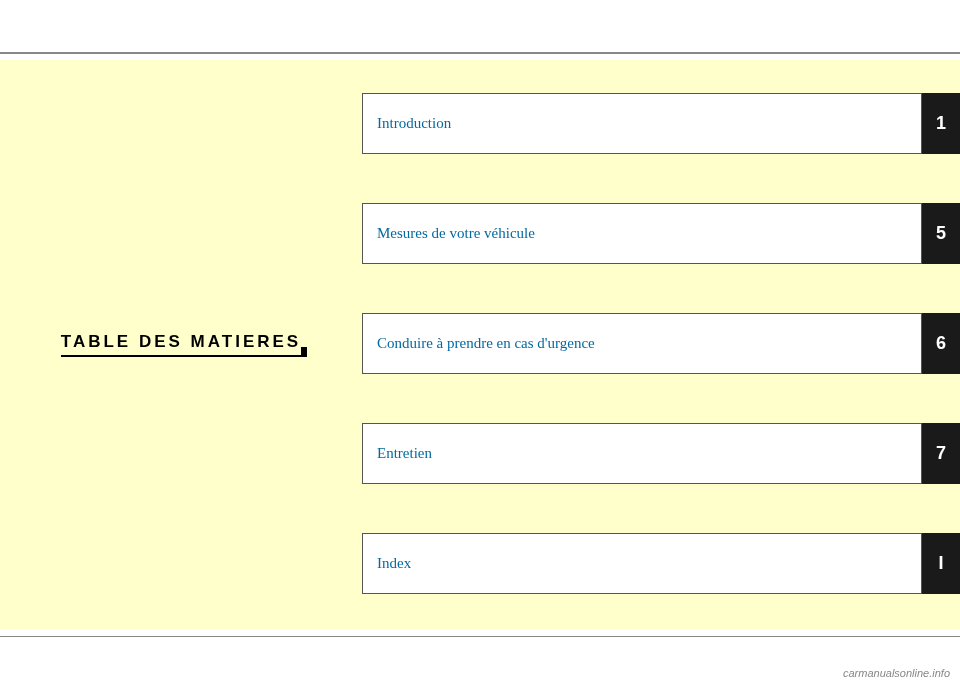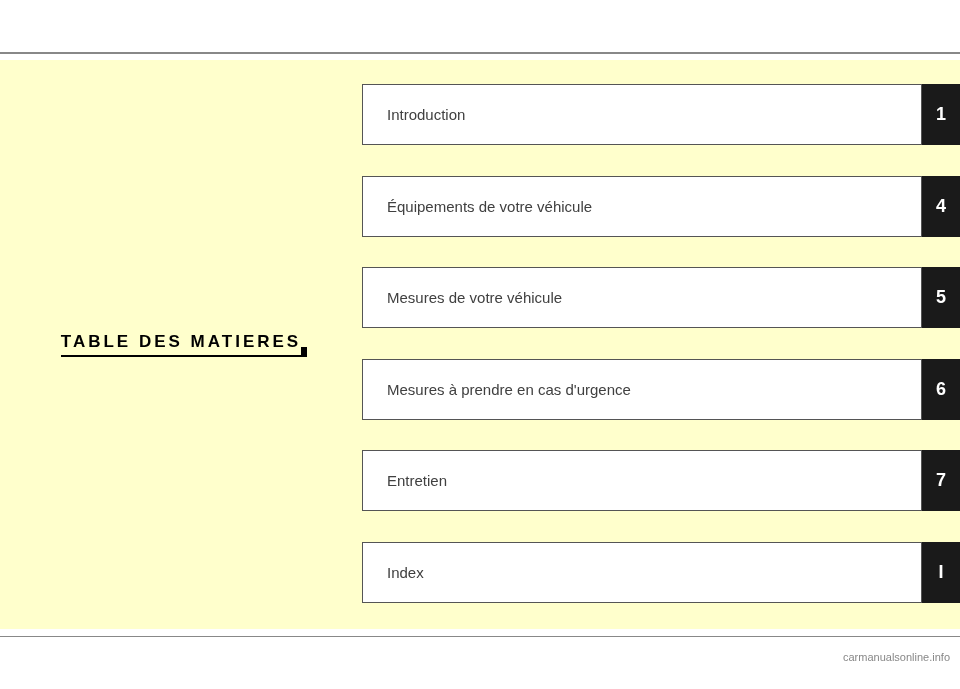--- a/index.html
+++ b/index.html
@@ -88,73 +88,70 @@
       height: calc((100%) / 9);
       margin-bottom: 2px;
     }
 
     .toc-item-label {
       flex: 1;
       background: #ffffff;
       border: 1px solid #555;
       display: flex;
       align-items: center;
-      padding-left: 24px;
+      padding-left: 14px;
       font-size: 15px;
-      color: #404040;
-      font-family: Liberation Sans, sans-serif;
+      color: #0369a1;
+      font-family: Liberation Serif, serif;
     }
 
     .toc-item-number {
       width: 38px;
       background: #1a1a1a;
       color: #ffffff;
       display: flex;
       align-items: center;
       justify-content: center;
       font-size: 18px;
       font-weight: bold;
       font-family: Arial, sans-serif;
       flex-shrink: 0;
     }
 
     .watermark {
       position: absolute;
-      bottom: 26px;
+      bottom: 10px;
       right: 10px;
       font-size: 11px;
       color: #888;
+      font-style: italic;
     }
   </style>
 </head>
 <body>
 
 <div class="top-line"></div>
 <div class="bottom-line"></div>
 
 <div class="main-content">
   <div class="left-panel">
     <div class="toc-title">TABLE DES MATIERES</div>
   </div>
   <div class="right-panel" id="toc-list">
 
   <div class="toc-row">
         <div class="toc-item-label">Introduction</div>
         <div class="toc-item-number">1</div>
       </div>
       <div class="toc-row">
-        <div class="toc-item-label">Équipements de votre véhicule</div>
-        <div class="toc-item-number">4</div>
-      </div>
-      <div class="toc-row">
         <div class="toc-item-label">Mesures de votre véhicule</div>
         <div class="toc-item-number">5</div>
       </div>
       <div class="toc-row">
-        <div class="toc-item-label">Mesures à prendre en cas d'urgence</div>
+        <div class="toc-item-label">Conduire à prendre en cas d'urgence</div>
         <div class="toc-item-number">6</div>
       </div>
       <div class="toc-row">
         <div class="toc-item-label">Entretien</div>
         <div class="toc-item-number">7</div>
       </div>
       <div class="toc-row">
         <div class="toc-item-label">Index</div>
         <div class="toc-item-number">I</div>
       </div>

